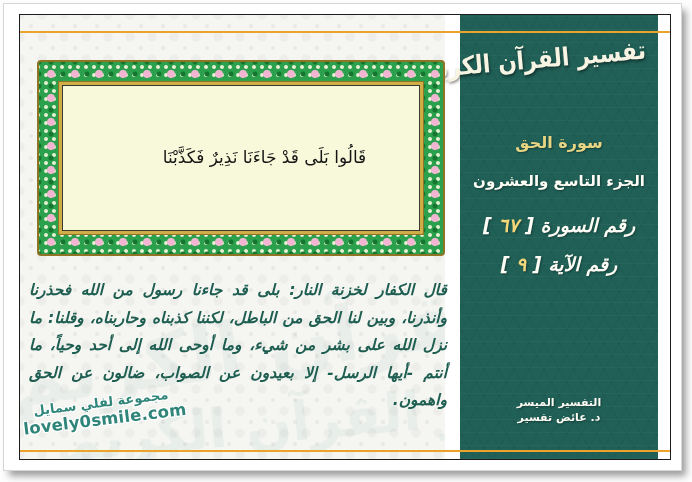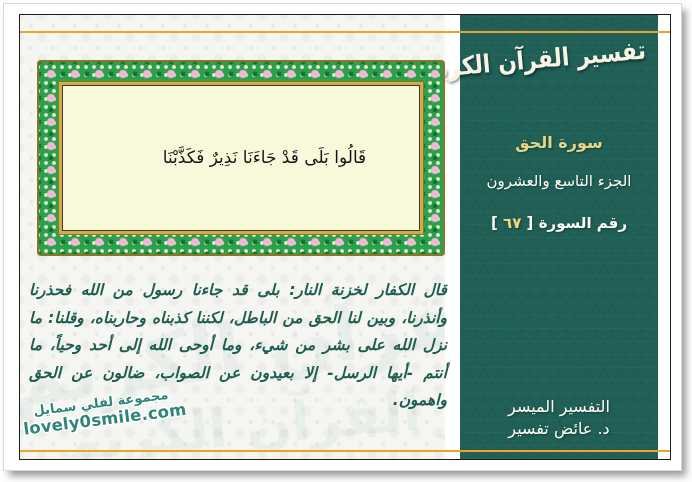--- a/index.html
+++ b/index.html
@@ -71,28 +71,28 @@
   .wm-ar { font-size:13px; }
   .wm-url { font-size:16.5px; letter-spacing:0.2px; }
 
   
   .panel-item { position:absolute; left:0; right:0; text-align:center; direction:rtl; }
   .panel-title { top:28px; font-size:25px; font-weight:bold; color:#f8f4e4;
     white-space:nowrap; transform:rotate(-5deg) scaleX(0.88);
     text-shadow:1px 2px 3px rgba(0,0,0,0.45); }
   .panel-surah { top:118px; font-size:16px; font-weight:bold; color:#e8d584;
     text-shadow:1px 1px 2px rgba(0,0,0,0.35); }
-  .panel-juz { top:157px; font-size:15px; font-weight:normal; color:#fdfdf5;
+  .panel-juz { top:157px; font-size:15px; font-weight:bold; color:#fdfdf5;
     text-shadow:1px 1px 2px rgba(0,0,0,0.35); }
-  .panel-num { font-size:15px; font-weight:bold; color:#fdfdf5;
-    text-shadow:1px 1px 2px rgba(0,0,0,0.35); }
+  .panel-num { font-size:19px; font-weight:bold; color:#fdfdf5;
+    text-shadow:1px 1px 2px rgba(0,0,0,0.35);font-style:italic; }
   .panel-surah-num { top:199px; }
   .panel-ayah-num { top:238px; }
   .num-gold { color:#f2d87a; }
-  .panel-source { top:381px; font-size:16px; font-weight:normal; color:#fdfdf5;
+  .panel-source { top:381px; font-size:11px; font-weight:bold; color:#fdfdf5;
     line-height:1.35; text-shadow:1px 1px 2px rgba(0,0,0,0.35); }
 </style>
 </head>
 <body>
 
 <div class="page">
   <div class="photo-card">
     <div class="inner-frame">
 
       <div class="main-area">
@@ -116,20 +116,26 @@
       <div class="green-panel">
         <div class="panel-item panel-title">تفسير القرآن الكريم</div>
         <div class="panel-item panel-surah">سورة الحق</div>
         <div class="panel-item panel-juz">الجزء التاسع والعشرون</div>
         <div class="panel-item panel-num panel-surah-num">
           <span>رقم السورة</span>
           <span>[</span>
           <span class="num-gold">٦٧</span>
           <span>]</span>
         </div>
+        <div class="panel-item panel-num panel-ayah-num">
+          <span>رقم الآية</span>
+          <span>[</span>
+          <span class="num-gold">٩</span>
+          <span>]</span>
+        </div>
         <div class="panel-item panel-source">
           <div>التفسير الميسر</div>
           <div>د. عائض تفسير</div>
         </div>
       </div>
 
       <div class="gold-line top"></div>
       <div class="gold-line bottom"></div>
 
     </div>

